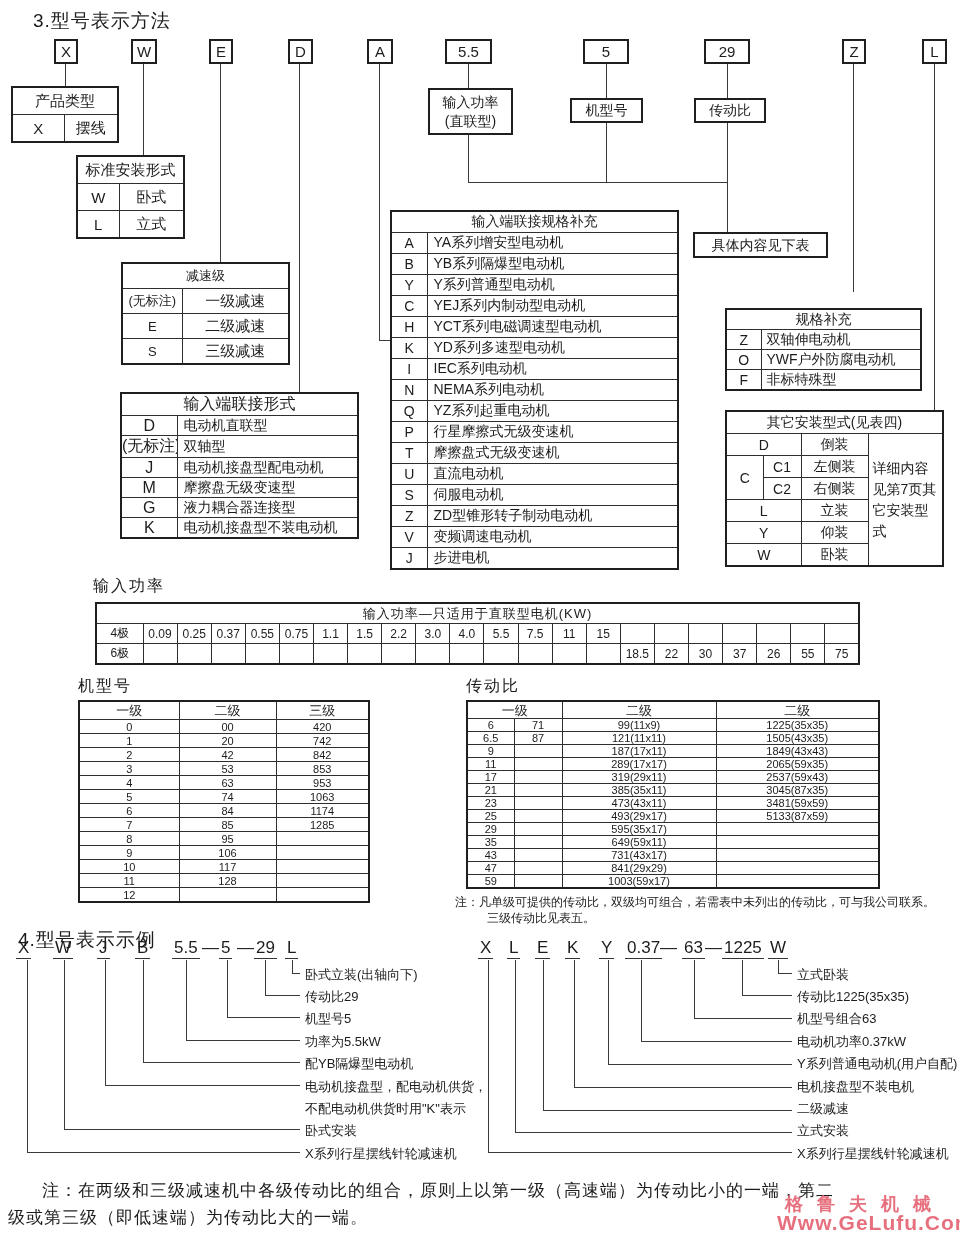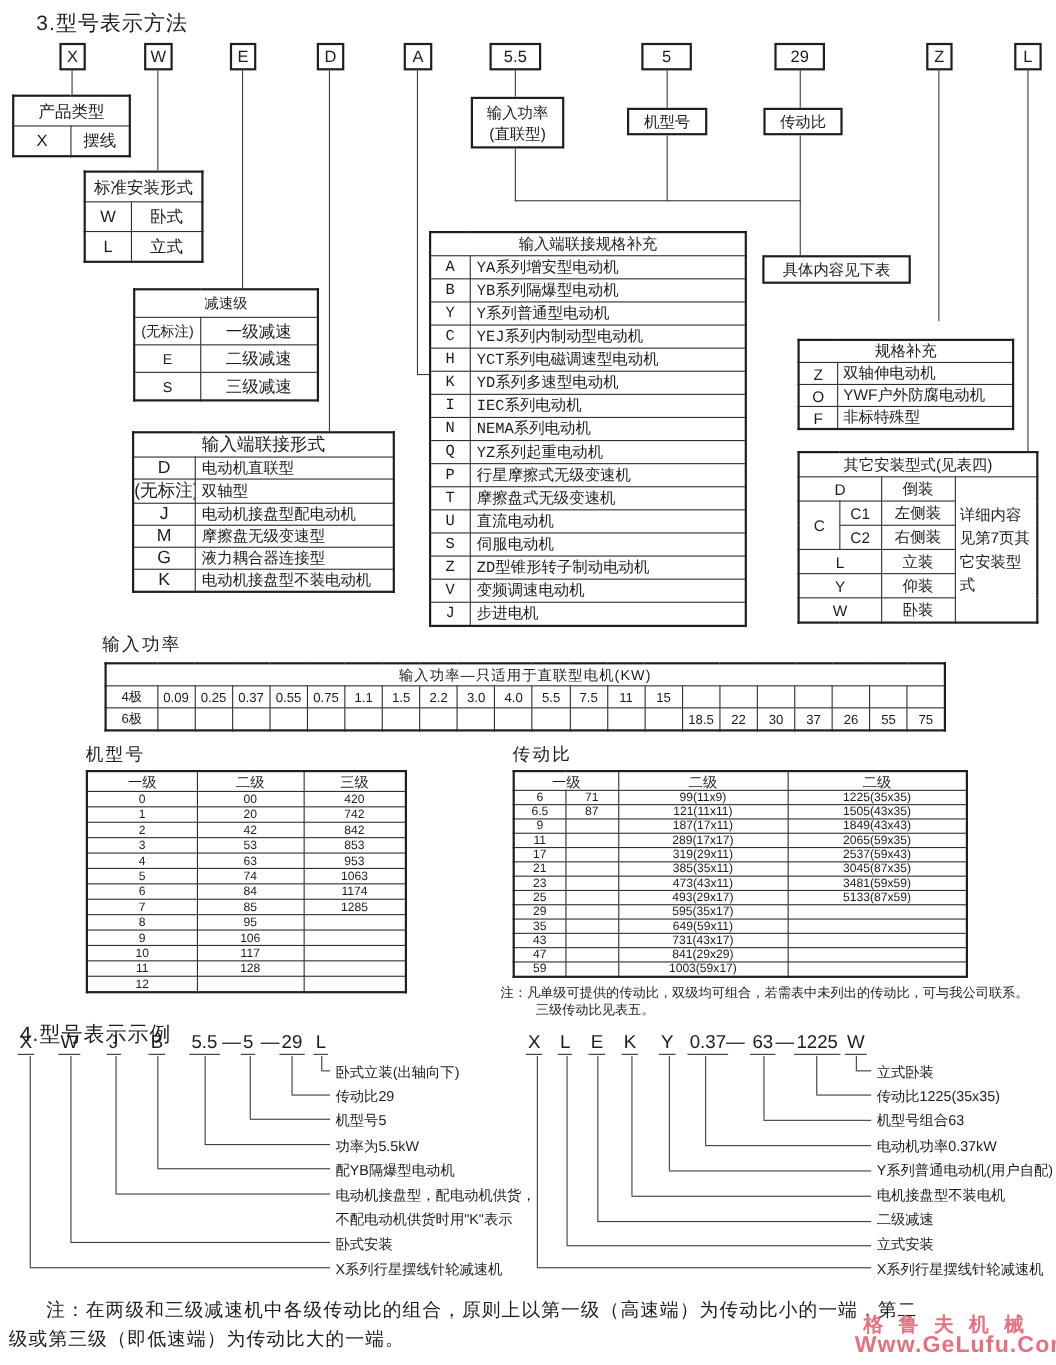--- a/index.html
+++ b/index.html
@@ -16,21 +16,21 @@
   .hl{height:1px;}
   .tbl{position:absolute;border-collapse:collapse;table-layout:fixed;background:#fff;border:2px solid #1f1f1f;}
   .tbl td{border:1px solid #2e2e2e;text-align:center;padding:0;overflow:hidden;white-space:nowrap;}
   .t-product{left:11px;top:86px;width:106px;}  .t-product td{height:26px;font-size:15px;}
   .t-mount{left:76px;top:155px;width:107px;}   .t-mount td{height:26px;font-size:15px;}
   .t-stage{left:121px;top:262px;width:167px;}  .t-stage td{height:24px;font-size:15px;}
   .t-stage td:first-child{font-size:13px;}
   .t-inconn{left:120px;top:392px;width:237px;} .t-inconn td{height:19px;font-size:14px;}
   .t-inconn td:first-child{font-size:16px;}
   .t-inconn td:last-child{text-align:left;padding-left:6px;}
-  .t-spec{left:390px;top:210px;width:287px;}   .t-spec td{height:20px;font-size:14px;font-family:Liberation Mono, monospace;}
+  .t-spec{left:390px;top:210px;width:287px;}   .t-spec td{height:20px;font-size:14px;}
   .t-spec td:last-child{text-align:left;padding-left:6px;}
   .t-supp{left:725px;top:308px;width:195px;}   .t-supp td{height:19px;font-size:14px;}
   .t-supp td:last-child{text-align:left;padding-left:5px;}
   .t-other{left:725px;top:410px;width:217px;}  .t-other td{height:21px;font-size:14px;}
   .t-other td.note{white-space:normal;text-align:left;padding:2px 2px 2px 4px;line-height:1.5;vertical-align:middle;}
   .t-power{left:95px;top:602px;width:765px;}   .t-power td{height:19px;font-size:12px;}
   .t-power td.pw-head{font-size:13px;letter-spacing:1px;}
   .t-model{left:78px;top:700px;width:290px;}   .t-model td{height:13px;font-size:11px;line-height:12px;}
   .t-model tr.hd td{height:17px;font-size:13px;}
   .t-ratio{left:466px;top:700px;width:412px;}  .t-ratio td{height:12px;font-size:11px;line-height:11px;}

